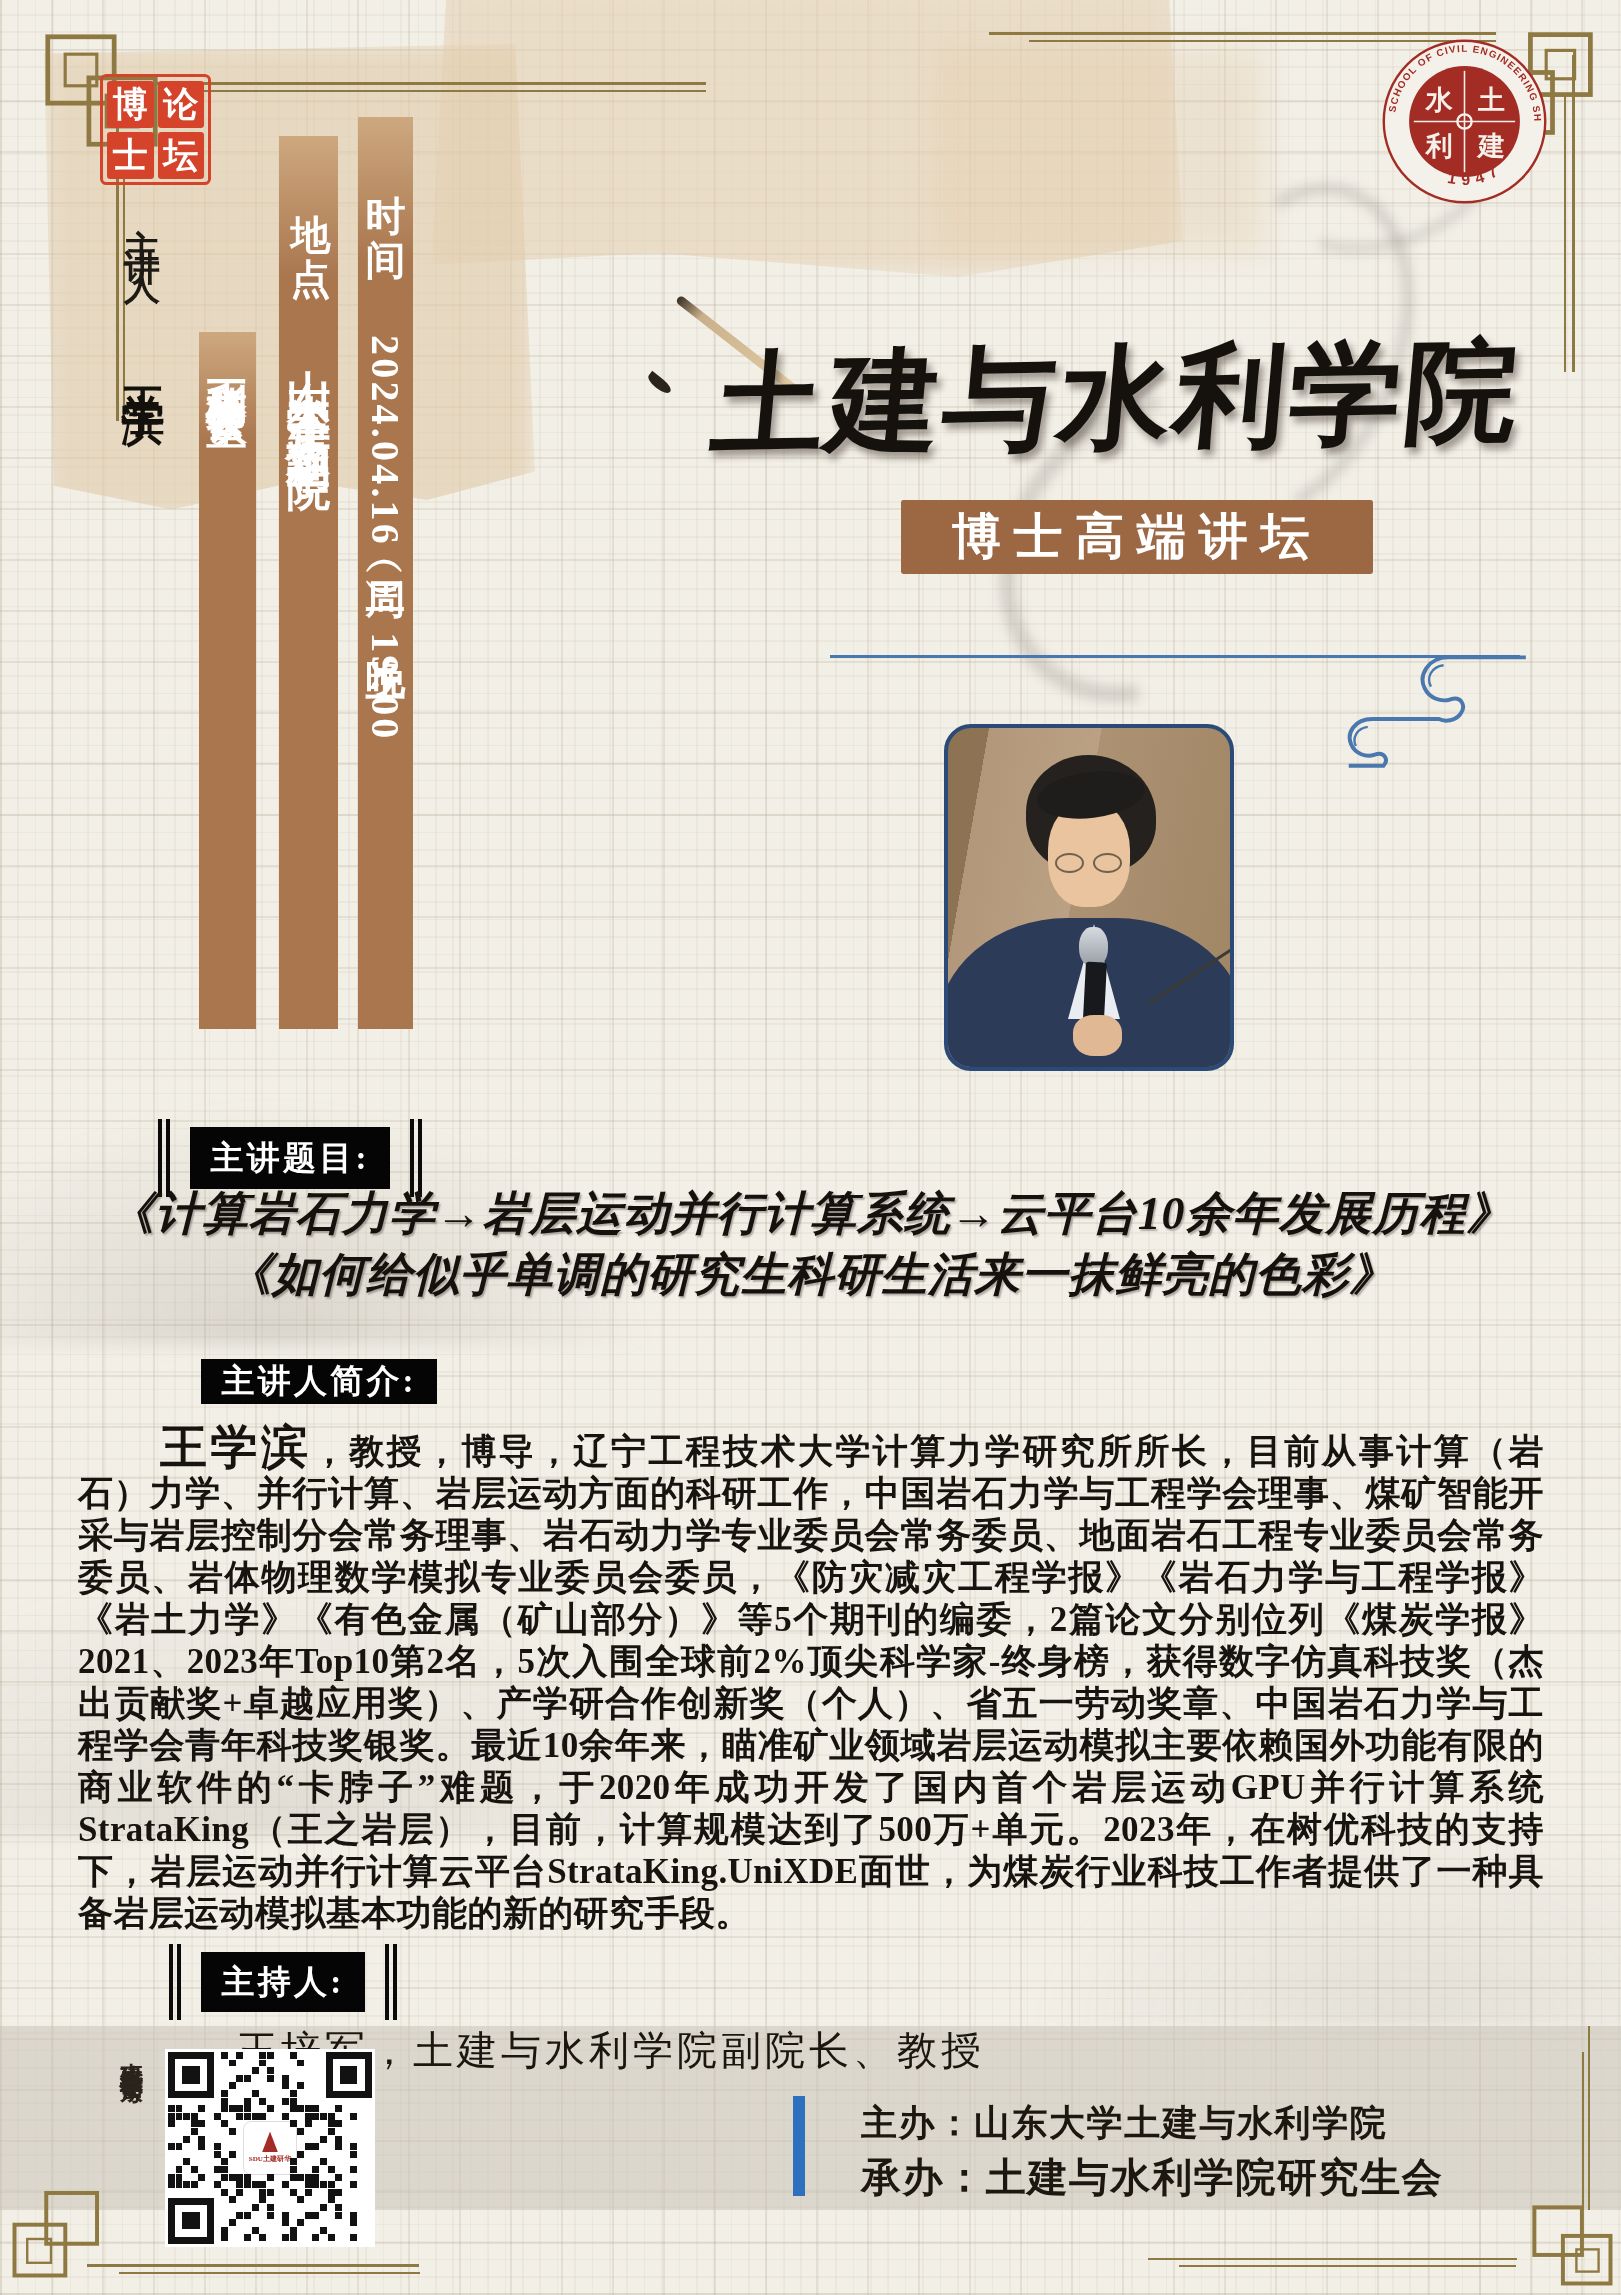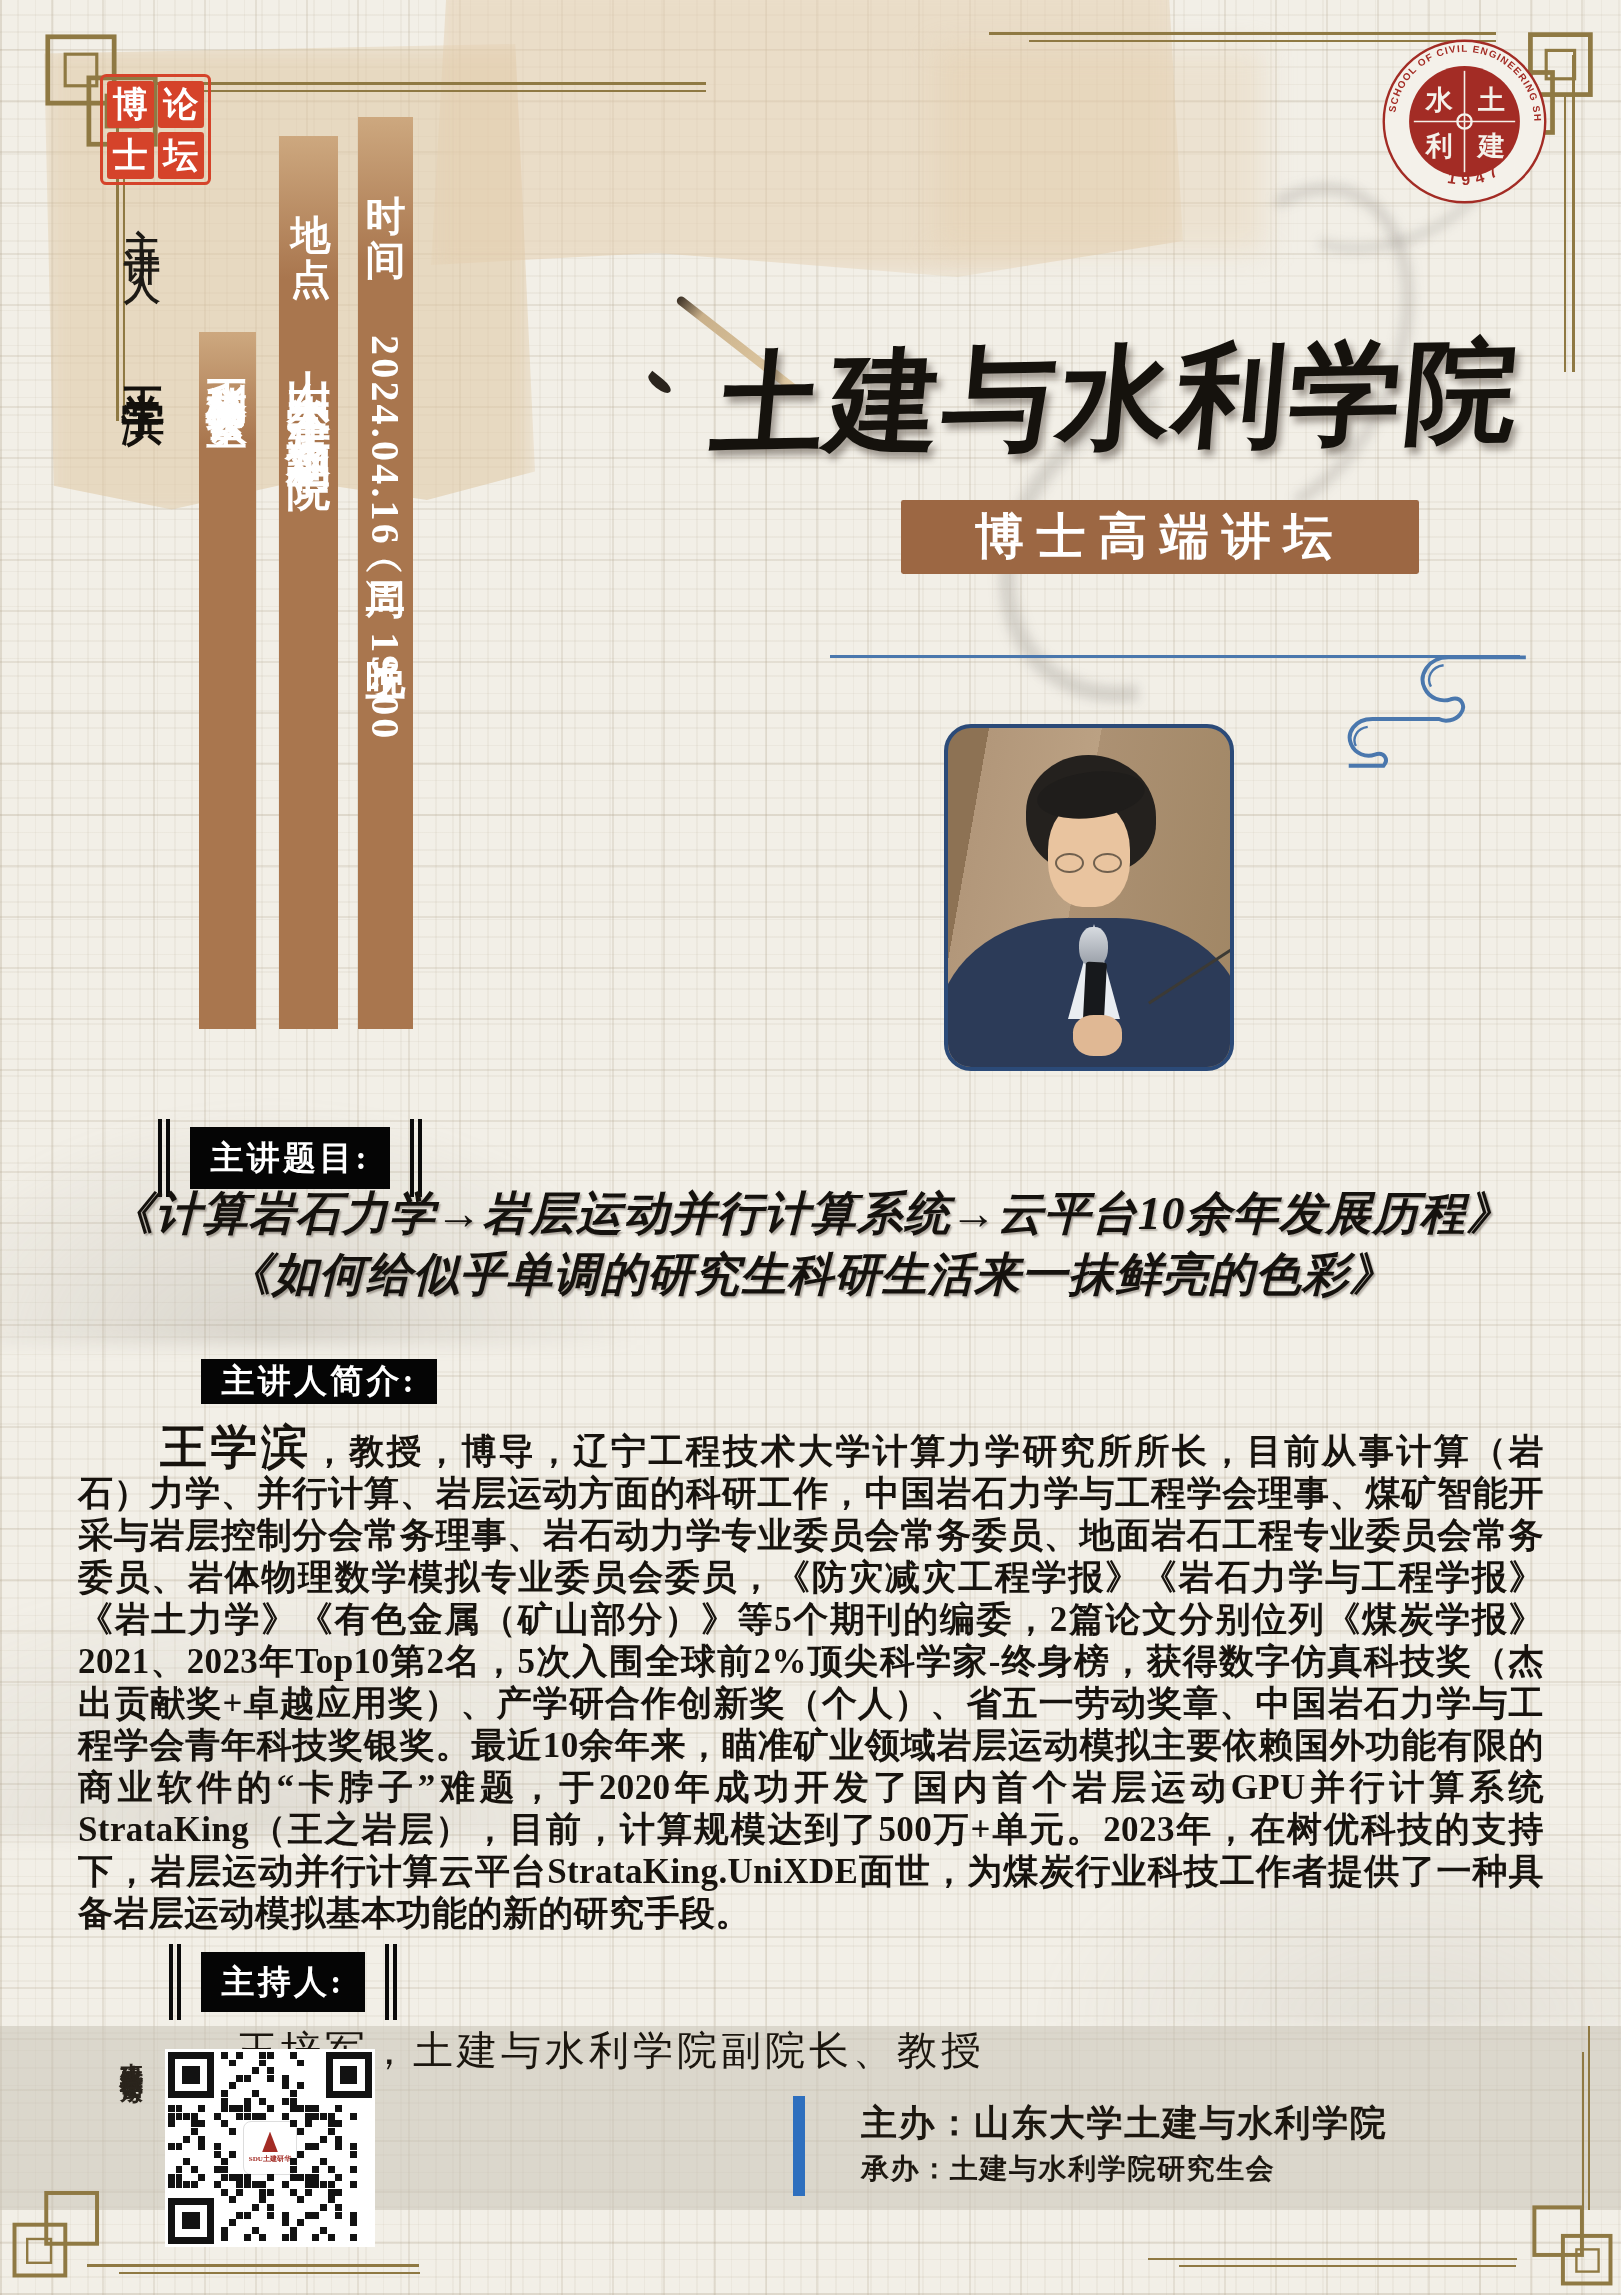--- a/index.html
+++ b/index.html
@@ -52,21 +52,21 @@
   .bar .hd{position:absolute;left:0;width:100%;text-align:center;color:#fff;font-weight:bold;
     writing-mode:vertical-rl;font-size:40px;letter-spacing:44px;top:46px;left:50%;transform:translateX(-50%);}
   .bar .ct{position:absolute;top:218px;left:50%;transform:translateX(-50%);color:#fff;font-weight:bold;
     writing-mode:vertical-rl;font-size:40px;letter-spacing:3.2px;white-space:nowrap;}
   .bar-place .ct{font-size:44px;letter-spacing:9.5px;top:199px;}
   .bar-room .ct{font-size:41px;letter-spacing:4px;top:12.7px;}
   .bar .gap{display:inline-block;height:66px;}
   
   .college{left:697px;top:323px;width:839px;text-align:center;font-size:112px;font-weight:900;color:#15120d;
     letter-spacing:3.2px;transform:skewX(-6deg) rotate(-1deg);text-shadow:4.7px 6.3px 7.1px rgba(55,45,35,.45);white-space:nowrap;}
-  .badge{left:901px;top:500px;width:518px;height:74px;background:#9c6743;border-radius:2.4px;
+  .badge{left:901px;top:500px;width:472px;height:74px;background:#9c6743;border-radius:2.4px;
     display:flex;align-items:center;justify-content:center;color:#fff;font-weight:bold;font-size:49px;letter-spacing:12.7px;}
   .issue{left:901px;top:602px;width:433px;text-align:center;font-size:44px;font-weight:bold;color:#221d15;letter-spacing:2.4px;}
   .blue-line{left:830px;top:655px;width:690px;height:3.2px;background:#4a77ad;}
   
   .photo{left:944px;top:724px;width:282px;height:339px;border:4.7px solid #2b4a78;border-radius:27px;overflow:hidden;
     background:linear-gradient(100deg,#8d7254 0%,#8d7254 12%,#b2977a 12%,#bba183 45%,#ac9173 45%,#a08664 100%);}
   .photo>div{position:absolute;}
   .hair{left:78px;top:27px;width:130px;height:119px;background:#24211e;border-radius:48% 52% 42% 46%;}
   .face{left:100px;top:73px;width:82px;height:106px;background:#e9c49f;border-radius:46% 46% 42% 42%;}
   .fringe{left:89px;top:44px;width:108px;height:46px;background:#1f1d1b;border-radius:50%;transform:rotate(-7deg);}
@@ -106,21 +106,21 @@
   .qm{position:absolute;background:#121212;}
   .finder{position:absolute;width:46px;height:46px;border:7.1px solid #121212;box-sizing:border-box;background:#fff;}
   .finder::after{content:"";position:absolute;left:7.1px;top:7.1px;width:17.4px;height:17.4px;background:#121212;}
   .qr-logo{position:absolute;left:50%;top:50%;transform:translate(-50%,-50%);width:52px;height:52px;background:#fff;
     border-radius:8px;border:0.8px solid #ddd;display:flex;flex-direction:column;align-items:center;justify-content:center;}
   .qr-glyph{width:20.6px;height:20.6px;clip-path:polygon(50% 0,88% 100%,12% 100%);background:#a32c25;}
   .qr-logo span{font-size:7.1px;color:#a32c25;font-weight:bold;margin-top:2.4px;white-space:nowrap;}
   .qr-caption{left:116px;top:2044px;font-size:23px;font-weight:bold;color:#2a241c;letter-spacing:2.4px;}
   .org-bar{left:793px;top:2096px;width:12px;height:100px;background:#2e6fbe;}
   .org1{left:861px;top:2099px;font-size:36px;font-weight:bold;color:#1c1710;letter-spacing:1.6px;}
-  .org2{left:861px;top:2150px;font-size:28px;font-weight:bold;color:#1c1710;letter-spacing:1.6px;}
+  .org2{left:861px;top:2150px;font-size:40px;font-weight:bold;color:#1c1710;letter-spacing:1.6px;}
 </style>
 </head>
 <body>
 
 <div id="poster">
 
   <div class="abs paper-a"></div>
   <div class="abs paper-b"></div>
   <div class="abs paper-c"></div>
   <div class="abs smoke smoke1"></div>

